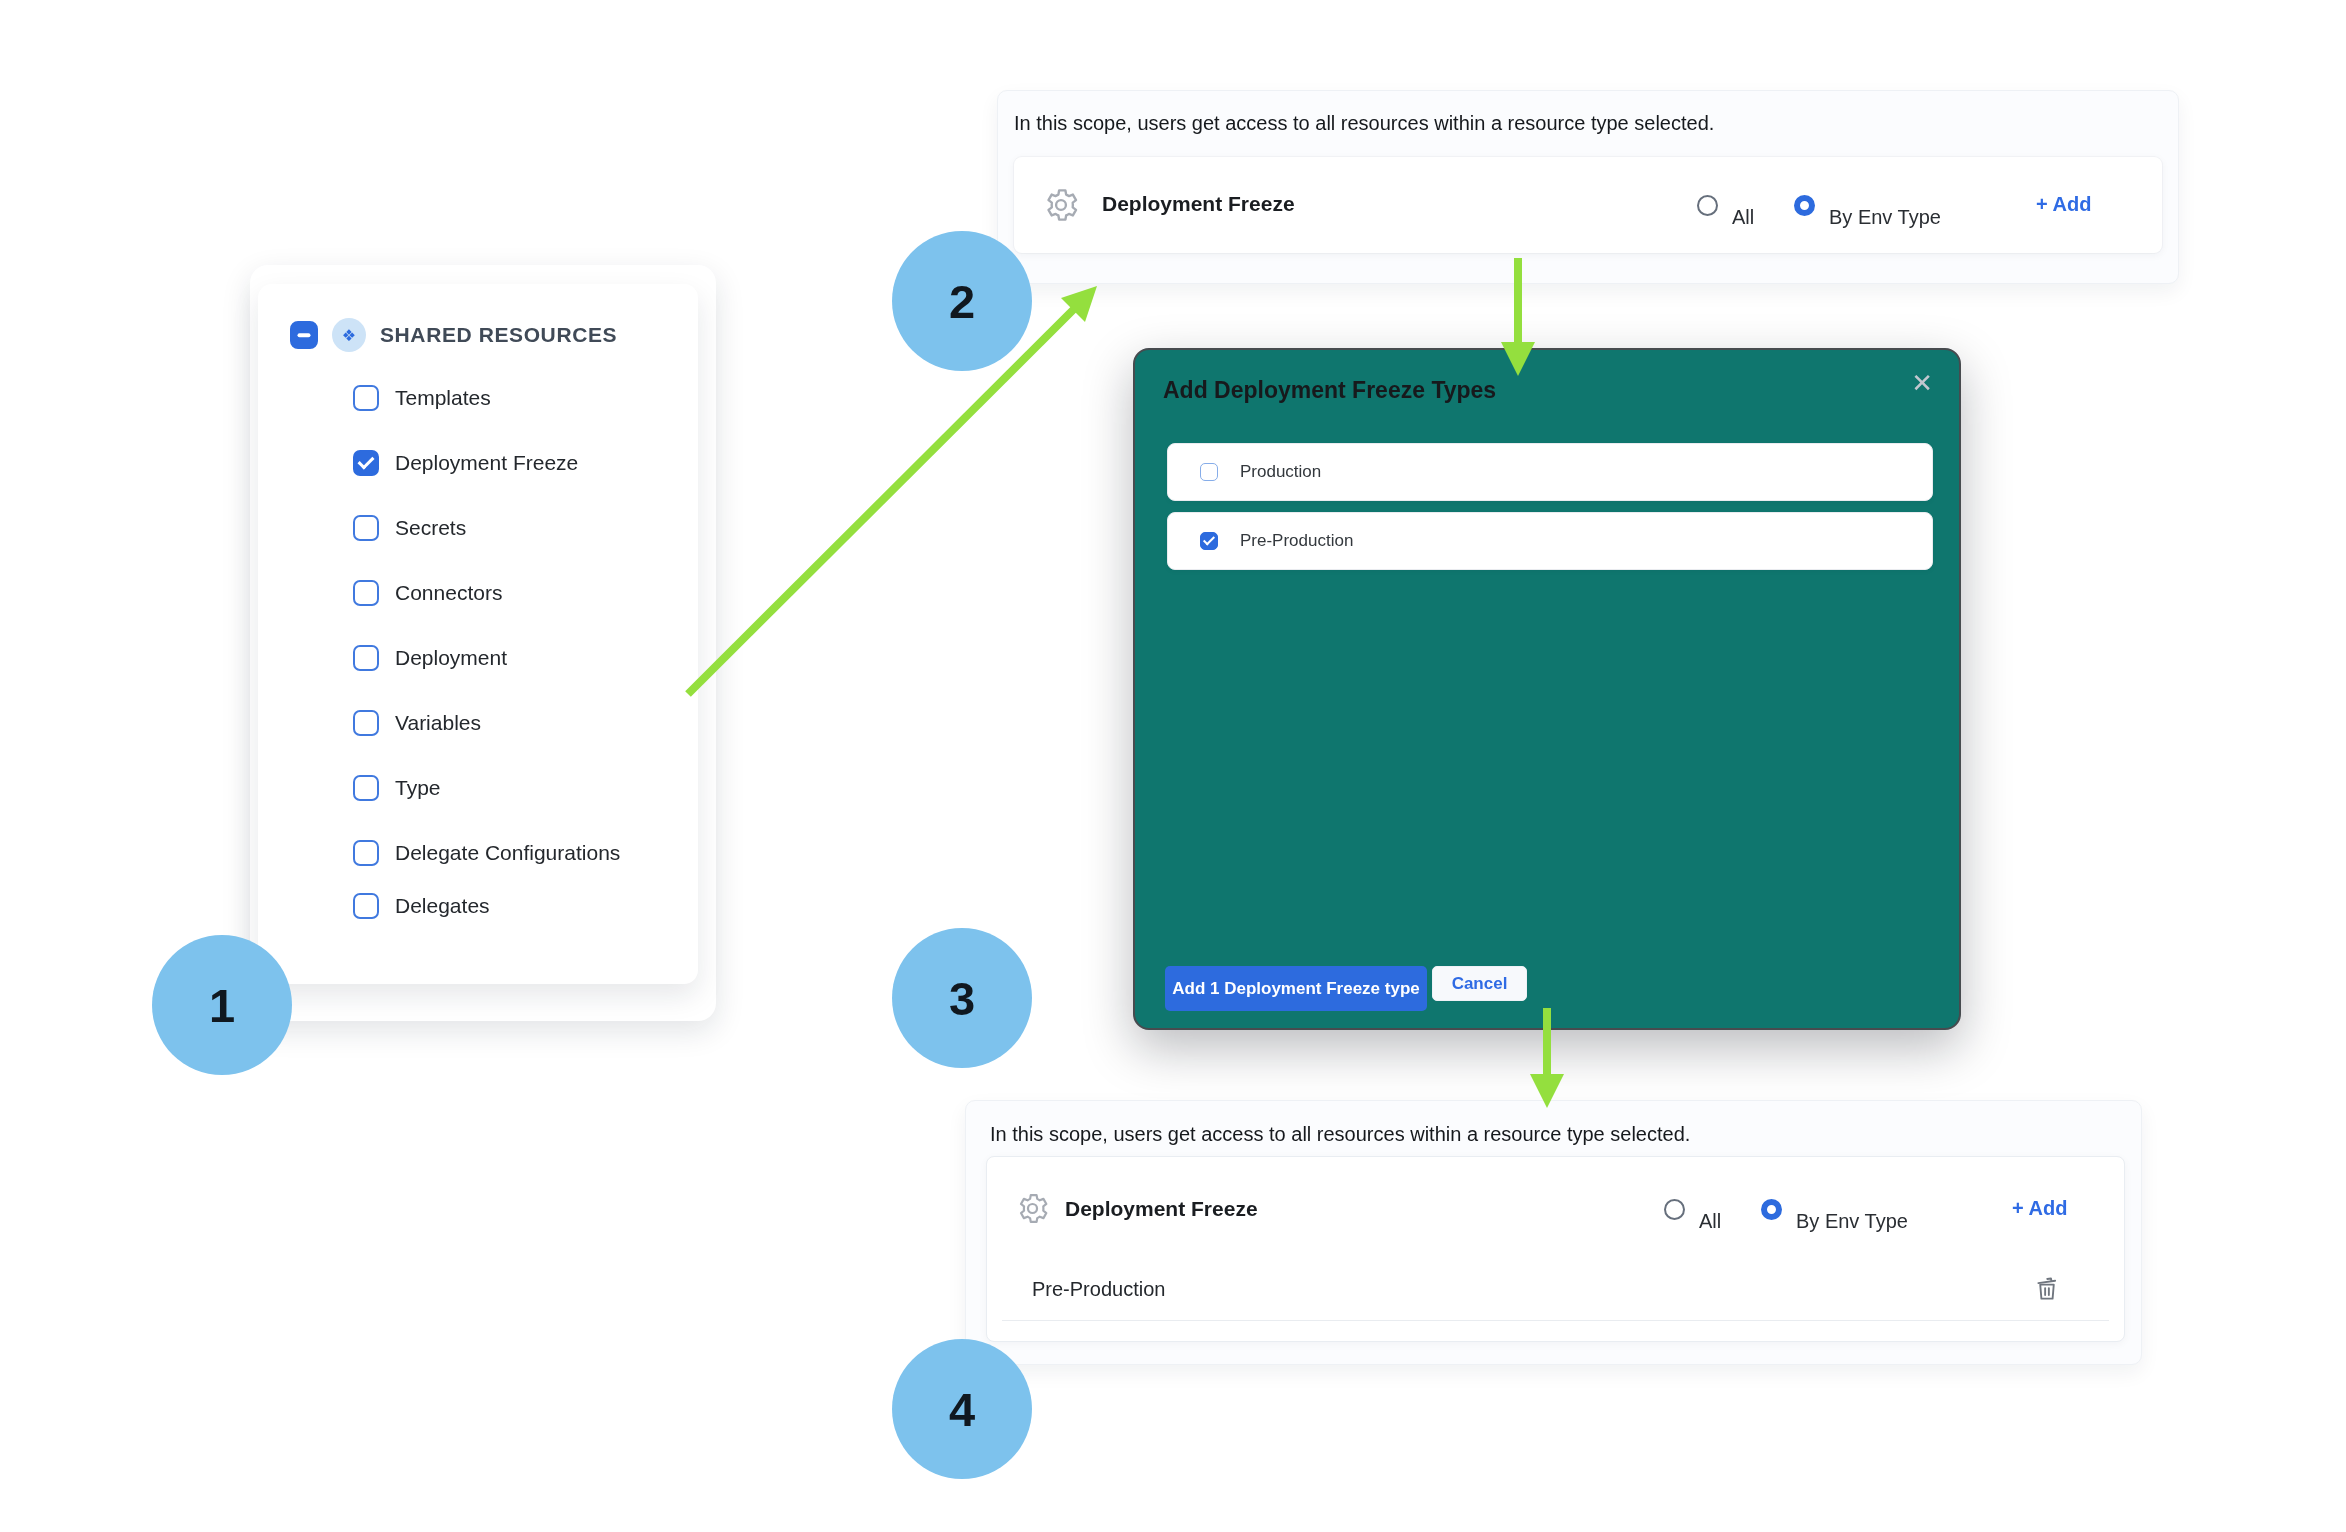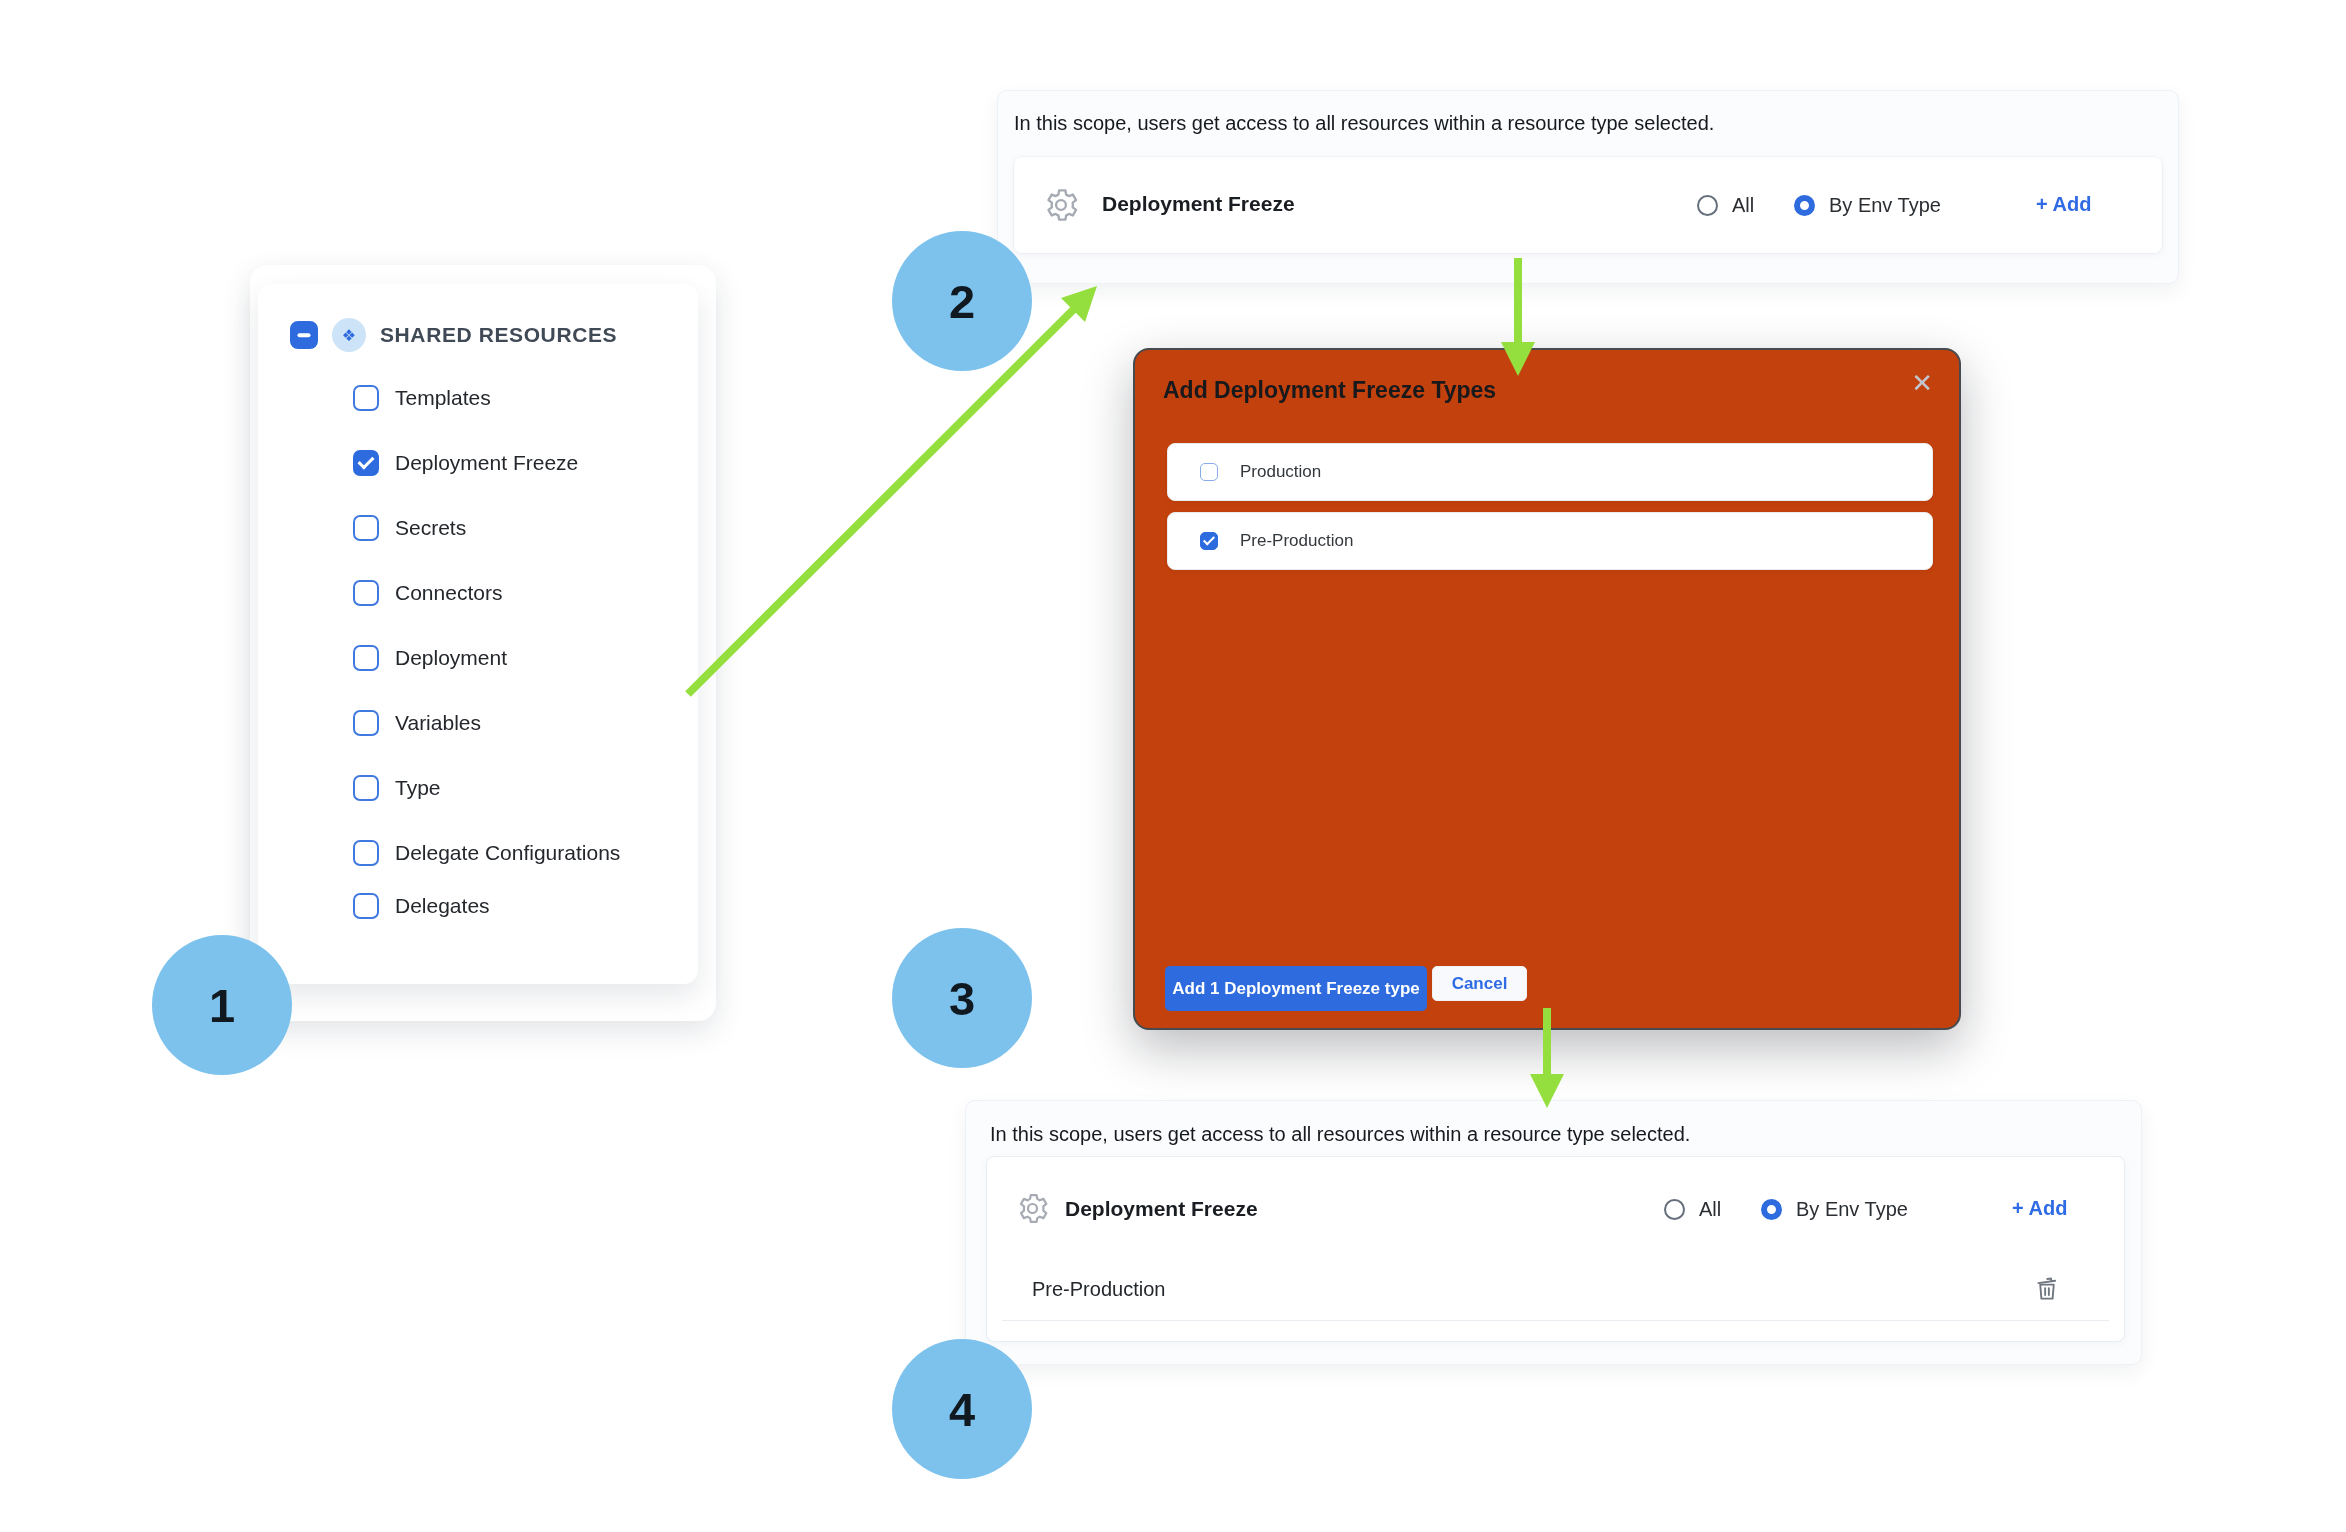--- a/index.html
+++ b/index.html
@@ -35,25 +35,25 @@
   .radio{width:21px;height:21px;box-sizing:border-box;border-radius:50%;border:2px solid #666f7c;
     background:#fff;flex:0 0 auto;cursor:pointer;}
   .radio.selected{border:6.5px solid #2d6bde;}
   
   .scope-panel{position:absolute;background:#fbfcfe;border:1px solid #eef1f5;border-radius:10px;
     box-shadow:0 8px 20px rgba(20,30,50,.06);z-index:2;}
   .scope-desc{position:absolute;font-size:20px;color:#16191d;}
   .scope-row{position:absolute;background:#fff;border-radius:8px;
     box-shadow:0 0 0 1px rgba(20,30,50,.03),0 2px 8px rgba(20,30,50,.05);}
   .row-label{position:absolute;font-size:21px;font-weight:700;color:#1a1d21;}
-  .radio-lbl{position:absolute;font-size:20px;color:#2a2e33;}
+  .radio-lbl{position:absolute;font-size:20px;color:#2a2e33;margin-top:12px;}
   .add-link{position:absolute;font-size:20px;font-weight:700;color:#2f6be4;cursor:pointer;}
   .gear{position:absolute;}
   
-  .modal{position:absolute;left:1133px;top:348px;width:828px;height:682px;background:#c2410c;
+  .modal{position:absolute;left:1133px;top:348px;width:828px;height:682px;background:#0f766e;
     border:2.5px solid #474b4f;border-radius:16px;box-shadow:0 18px 50px rgba(10,15,25,.28);
     box-sizing:border-box;z-index:5;}
   .modal-title{position:absolute;left:28px;top:27px;font-size:23px;font-weight:700;color:#17191c;}
   .modal-close{position:absolute;right:26px;top:18px;font-size:26px;font-weight:300;color:#c2c7cf;cursor:pointer;}
   .modal-row{position:absolute;left:32px;width:766px;height:58px;background:#fff;border:1px solid #e9ebef;
     border-radius:8px;box-shadow:0 2px 5px rgba(20,30,50,.04);display:flex;align-items:center;box-sizing:border-box;padding-left:17px;}
   .modal-row .cb{margin-left:15px;}
   .modal-row .lbl{margin-left:22px;font-size:17px;color:#33383d;}
   .btn-primary{position:absolute;left:30px;top:616px;width:262px;height:45px;background:#2d6bde;border:none;
     border-radius:5px;color:#fff;font-size:17px;font-weight:700;font-family:inherit;cursor:pointer;}

